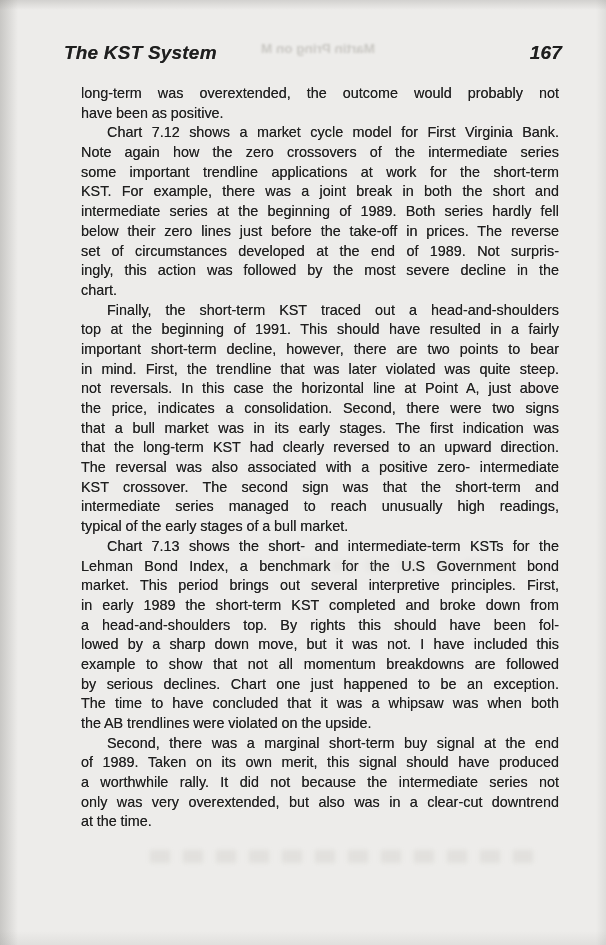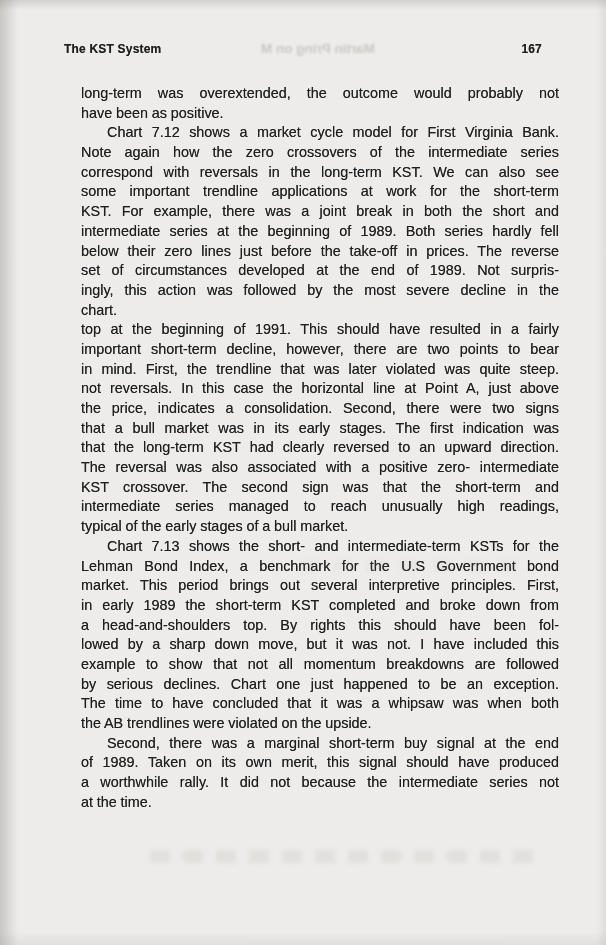--- a/index.html
+++ b/index.html
@@ -18,26 +18,27 @@
                 background: linear-gradient(90deg, rgba(115,114,110,0.30), rgba(115,114,110,0)); }
   .edge-top   { left: 0; top: 0; width: 100%; height: 10px;
                 background: linear-gradient(180deg, rgba(115,114,110,0.22), rgba(115,114,110,0)); }
   .edge-right { right: 0; top: 0; width: 10px; height: 100%;
                 background: linear-gradient(270deg, rgba(115,114,110,0.12), rgba(115,114,110,0)); }
   .edge-bottom{ left: 0; bottom: 0; width: 100%; height: 14px;
                 background: linear-gradient(0deg, rgba(115,114,110,0.10), rgba(115,114,110,0)); }
 
   .header {
     position: absolute;
-    left: 64px; right: 64px; top: 42px;
+    left: 64px; right: 44px; top: 42px;
     height: 18px;
-    font-size: 12px;
+    font-size: 19px;
     font-weight: bold;
     letter-spacing: 0.2px;
     text-shadow: 0 0 0.5px rgba(20,20,20,0.6);
+    font-style: italic;
   }
   .running-head { float: left; }
   .page-number  { float: right; text-align: right; }
 
   
   .ghost-header {
     position: absolute;
     left: 175px; top: 41px;
     width: 200px;
     font-size: 13.5px;
@@ -92,28 +93,28 @@
   <div class="header">
     <span class="running-head">The KST System</span>
     <span class="page-number">167</span>
   </div>
 
   <div class="body-text">
       <div class="line">long-term was overextended, the outcome would probably not</div>
       <div class="line last">have been as positive.</div>
       <div class="line indent">Chart 7.12 shows a market cycle model for First Virginia Bank.</div>
       <div class="line">Note again how the zero crossovers of the intermediate series</div>
-      <div class="line">correspond with reversals in the long-term KST. We can also see</div>
       <div class="line">some important trendline applications at work for the short-term</div>
       <div class="line">KST. For example, there was a joint break in both the short and</div>
       <div class="line">intermediate series at the beginning of 1989. Both series hardly fell</div>
       <div class="line">below their zero lines just before the take-off in prices. The reverse</div>
       <div class="line">set of circumstances developed at the end of 1989. Not surpris-</div>
       <div class="line">ingly, this action was followed by the most severe decline in the</div>
       <div class="line last">chart.</div>
+      <div class="line indent">Finally, the short-term KST traced out a head-and-shoulders</div>
       <div class="line">top at the beginning of 1991. This should have resulted in a fairly</div>
       <div class="line">important short-term decline, however, there are two points to bear</div>
       <div class="line">in mind. First, the trendline that was later violated was quite steep.</div>
       <div class="line">not reversals. In this case the horizontal line at Point A, just above</div>
       <div class="line">the price, indicates a consolidation. Second, there were two signs</div>
       <div class="line">that a bull market was in its early stages. The first indication was</div>
       <div class="line">that the long-term KST had clearly reversed to an upward direction.</div>
       <div class="line">The reversal was also associated with a positive zero- intermediate</div>
       <div class="line">KST crossover. The second sign was that the short-term and</div>
       <div class="line">intermediate series managed to reach unusually high readings,</div>
@@ -124,18 +125,19 @@
       <div class="line">in early 1989 the short-term KST completed and broke down from</div>
       <div class="line">a head-and-shoulders top. By rights this should have been fol-</div>
       <div class="line">lowed by a sharp down move, but it was not. I have included this</div>
       <div class="line">example to show that not all momentum breakdowns are followed</div>
       <div class="line">by serious declines. Chart one just happened to be an exception.</div>
       <div class="line">The time to have concluded that it was a whipsaw was when both</div>
       <div class="line last">the AB trendlines were violated on the upside.</div>
       <div class="line indent">Second, there was a marginal short-term buy signal at the end</div>
       <div class="line">of 1989. Taken on its own merit, this signal should have produced</div>
       <div class="line">a worthwhile rally. It did not because the intermediate series not</div>
+      <div class="line">only was very overextended, but also was in a clear-cut downtrend</div>
       <div class="line last">at the time.</div>
     </div>
 
   <div class="ghost-strip b"></div>
   <div class="ghost-strip a"></div>
 </div>
 
 </body></html>

